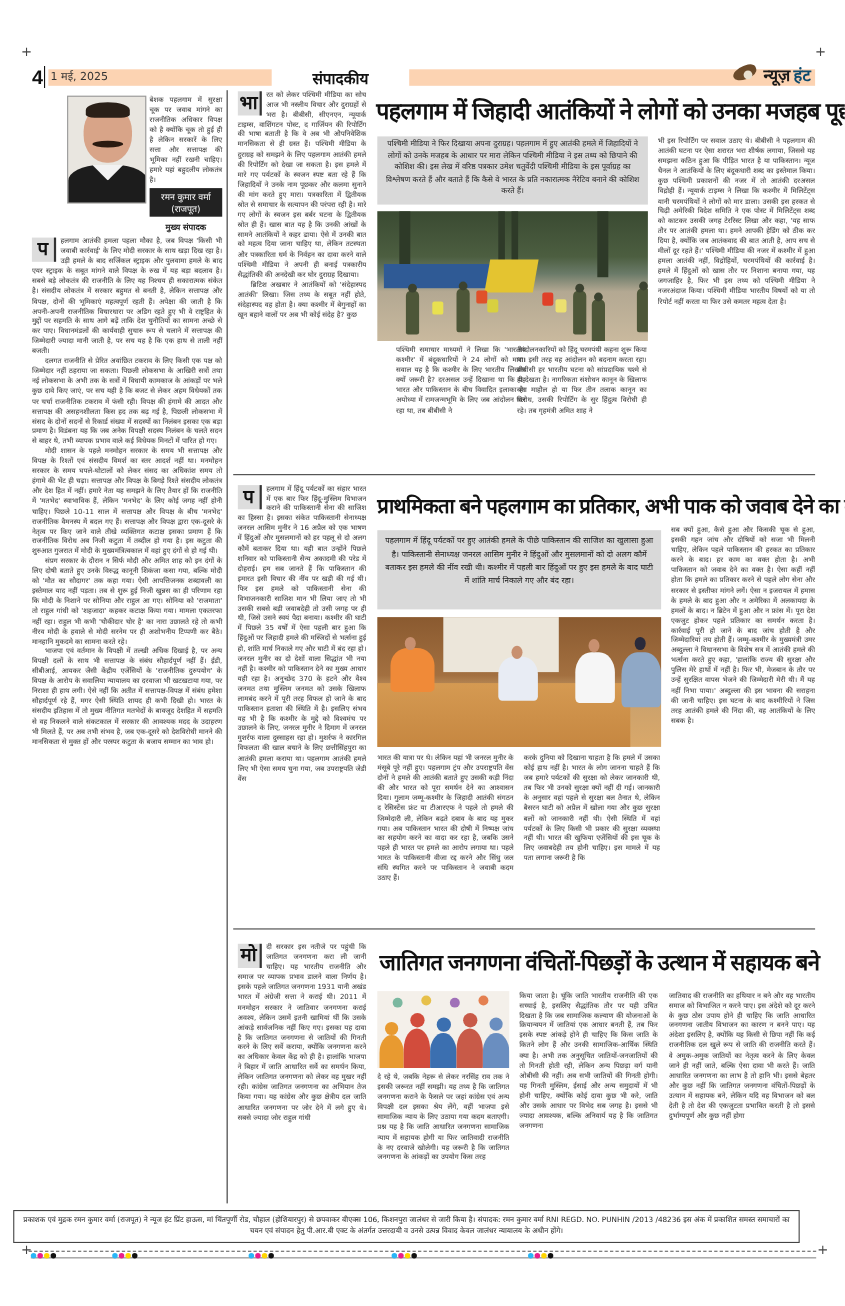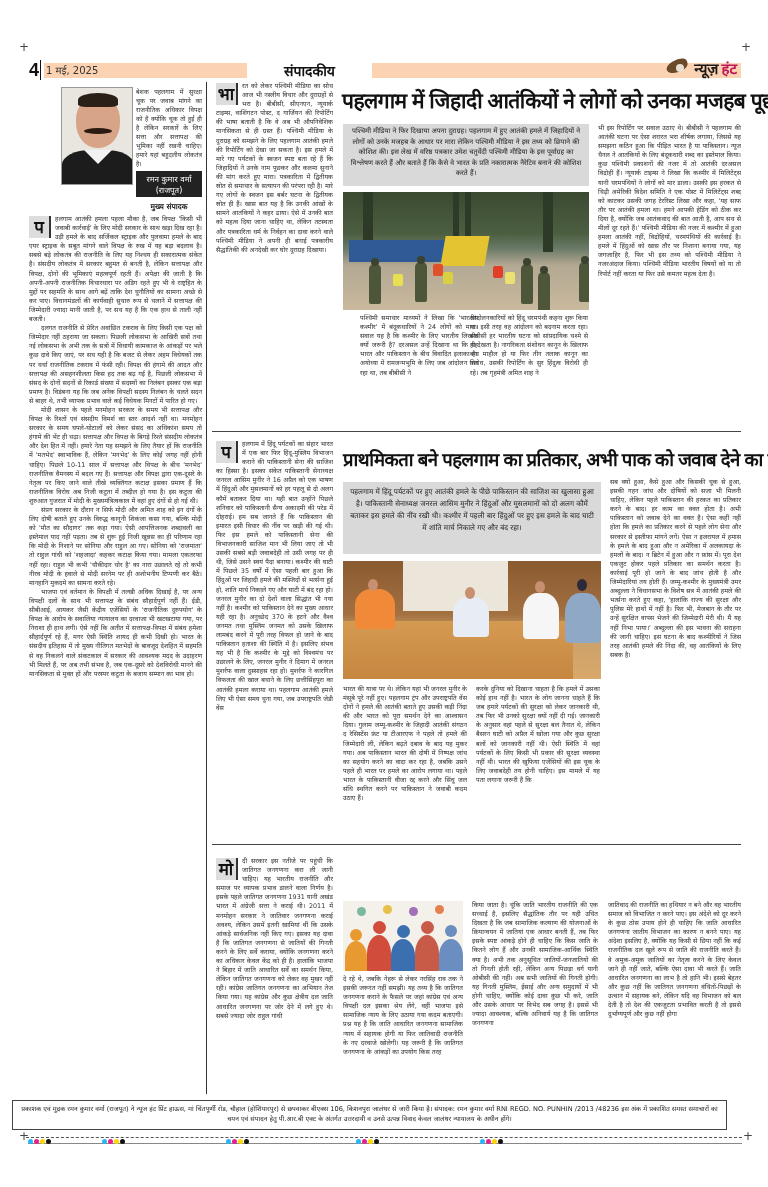--- a/index.html
+++ b/index.html
@@ -9,21 +9,21 @@
   .masthead { position: absolute; left: 0; top: 0; width: 712px; height: 20px; display: flex; align-items: center; }
   .page-num { font-family: "Liberation Sans", sans-serif; font-weight: bold; font-size: 18px; color: #111; width: 12px; border-right: 1.5px solid #111; height: 20px; line-height: 20px; padding-right: 2px; }
   .date-band { background: #fcd3b2; height: 15px; width: 203px; margin-left: 3px; font-size: 10px; line-height: 15px; padding-left: 2px; color: #333; }
   .section-name { width: 125px; text-align: center; font-size: 14px; font-weight: bold; color: #111; }
   .right-band { background: #fcd3b2; height: 15px; flex: 1; display: flex; justify-content: flex-end; align-items: center; padding-right: 4px; }
   .logo { display: flex; align-items: flex-end; font-weight: bold; font-size: 15px; position: relative; top: -3px; }
   .logo .bird { width: 30px; height: 22px; position: relative; margin-right: 2px; }
   .logo .bird::before { content: ""; position: absolute; left: 4px; top: 4px; width: 22px; height: 12px; background: #6b4a2a; border-radius: 60% 40% 50% 50%; transform: rotate(-20deg); }
   .logo .bird::after { content: ""; position: absolute; left: 14px; top: 8px; width: 8px; height: 8px; background: #e8e0d0; border-radius: 50%; }
   .logo .l1 { color: #1a1a1a; }
-  .logo .l2 { color: #be185d; margin-left: 3px; }
+  .logo .l2 { color: #0c4a6e; margin-left: 3px; }
 
   .col-left { position: absolute; left: 0; top: 22px; width: 178px; height: 1012px; border-right: 1px solid #333; padding-right: 4px; }
   .headline-left { font-weight: bold; font-size: 15px; line-height: 21px; color: #111; margin-top: 2px; }
   .author-box { display: flex; margin-top: 5px; padding-left: 32px; }
   .photo { width: 72px; height: 98px; background: #e9e6e0; border: 1px solid #999; position: relative; overflow: hidden; }
   .photo .face { position: absolute; left: 14px; top: 8px; width: 44px; height: 52px; background: #d8a488; border-radius: 45% 45% 48% 48%; }
   .photo .hair { position: absolute; left: 16px; top: 5px; width: 40px; height: 14px; background: #2a2018; border-radius: 50% 50% 20% 20%; }
   .photo .mustache { position: absolute; left: 22px; top: 40px; width: 28px; height: 6px; background: #2a1a10; border-radius: 50%; }
   .photo .shirt { position: absolute; left: 0; top: 62px; width: 72px; height: 36px; background: #1c1c1c; border-radius: 40% 40% 0 0; }
   .photo .collar { position: absolute; left: 22px; top: 62px; width: 28px; height: 14px; background: #f2f2f2; clip-path: polygon(0 0, 100% 0, 50% 100%); }
@@ -113,20 +113,21 @@
       <p class="indent">मोदी शासन के पहले मनमोहन सरकार के समय भी सत्तापक्ष और विपक्ष के रिश्तों एवं संसदीय विमर्श का स्तर आदर्श नहीं था। मनमोहन सरकार के समय घपले-घोटालों को लेकर संसद का अधिकांश समय तो हंगामे की भेंट ही चढ़ा। सत्तापक्ष और विपक्ष के बिगड़े रिश्ते संसदीय लोकतंत्र और देश हित में नहीं। हमारे नेता यह समझने के लिए तैयार हों कि राजनीति में 'मतभेद' स्वाभाविक हैं, लेकिन 'मनभेद' के लिए कोई जगह नहीं होनी चाहिए। पिछले 10-11 साल में सत्तापक्ष और विपक्ष के बीच 'मनभेद' राजनीतिक वैमनस्य में बदल गए हैं। सत्तापक्ष और विपक्ष द्वारा एक-दूसरे के नेतृत्व पर किए जाने वाले तीखे व्यक्तिगत कटाक्ष इसका प्रमाण हैं कि राजनीतिक विरोध अब निजी कटुता में तब्दील हो गया है। इस कटुता की शुरुआत गुजरात में मोदी के मुख्यमंत्रित्वकाल में वहां हुए दंगों से हो गई थी।</p>
       <p class="indent">संप्रग सरकार के दौरान न सिर्फ मोदी और अमित शाह को इन दंगों के लिए दोषी बताते हुए उनके विरुद्ध कानूनी शिकंजा कसा गया, बल्कि मोदी को 'मौत का सौदागर' तक कहा गया। ऐसी आपत्तिजनक शब्दावली का इस्तेमाल याद नहीं पड़ता। तब से शुरू हुई निजी खुन्नस का ही परिणाम रहा कि मोदी के निशाने पर सोनिया और राहुल आ गए। सोनिया को 'राजमाता' तो राहुल गांधी को 'शहजादा' कहकर कटाक्ष किया गया। मामला एकतरफा नहीं रहा। राहुल भी कभी 'चौकीदार चोर है' का नारा उछालते रहे तो कभी नीरव मोदी के हवाले से मोदी सरनेम पर ही अशोभनीय टिप्पणी कर बैठे। मानहानि मुकदमे का सामना करते रहे।</p>
       <p class="indent">भाजपा एवं वर्तमान के विपक्षी में तल्खी अधिक दिखाई है, पर अन्य विपक्षी दलों के साथ भी सत्तापक्ष के संबंध सौहार्दपूर्ण नहीं हैं। ईडी, सीबीआई, आयकर जैसी केंद्रीय एजेंसियों के 'राजनीतिक दुरुपयोग' के विपक्ष के आरोप के सवालिया न्यायालय का दरवाजा भी खटखटाया गया, पर निराशा ही हाथ लगी। ऐसे नहीं कि अतीत में सत्तापक्ष-विपक्ष में संबंध हमेशा सौहार्दपूर्ण रहे हैं, मगर ऐसी स्थिति शायद ही कभी दिखी हो। भारत के संसदीय इतिहास में तो मुख्य नीतिगत मतभेदों के बावजूद देशहित में सहमति से वह निकलने वाले संकटकाल में सरकार की आवश्यक मदद के उदाहरण भी मिलते हैं, पर अब तभी संभव है, जब एक-दूसरे को देशविरोधी मानने की मानसिकता से मुक्त हों और परस्पर कटुता के बजाय सम्मान का भाव हो।</p>
     </div>
   </div>
 
   <div class="art art1">
     <div class="col body-text" style="left:4px; top:0; width:117px; height:345px; overflow:hidden;">
       <span class="dropcap">भा</span>
       <p>रत को लेकर पश्चिमी मीडिया का सोच आज भी नस्लीय विचार और दुराग्रहों से भरा है। बीबीसी, सीएनएन, न्यूयार्क टाइम्स, वाशिंगटन पोस्ट, द गार्जियन की रिपोर्टिंग की भाषा बताती है कि वे अब भी औपनिवेशिक मानसिकता से ही ग्रस्त हैं। पश्चिमी मीडिया के दुराग्रह को समझने के लिए पहलगाम आतंकी हमले की रिपोर्टिंग को देखा जा सकता है। इस हमले में मारे गए पर्यटकों के स्वजन स्पष्ट बता रहे हैं कि जिहादियों ने उनके नाम पूछकर और कलमा सुनाने की मांग करते हुए मारा। पत्रकारिता में द्वितीयक स्रोत से समाचार के सत्यापन की परंपरा रही है। मारे गए लोगों के स्वजन इस बर्बर घटना के द्वितीयक स्रोत ही हैं। खास बात यह है कि उनकी आंखों के सामने आतंकियों ने कहर ढाया। ऐसे में उनकी बात को महत्व दिया जाना चाहिए था, लेकिन तटस्थता और पत्रकारिता धर्म के निर्वहन का दावा करने वाले पश्चिमी मीडिया ने अपनी ही बनाई पत्रकारीय सैद्धांतिकी की अनदेखी कर घोर दुराग्रह दिखाया।</p>
+      <p class="indent">ब्रिटिश अखबार ने आतंकियों को 'संदेहास्पद आतंकी' लिखा। जिस तथ्य के सबूत नहीं होते, संदेहास्पद वह होता है। क्या कश्मीर में बेगुनाहों का खून बहाने वालों पर अब भी कोई संदेह है? कुछ</p>
     </div>
     <div class="big-head" style="left:130px; top:4px; font-size:21px;">पहलगाम में जिहादी आतंकियों ने लोगों को उनका मजहब पूछकर मारा</div>
     <div class="summary" style="left:131px; top:42px; width:246px; height:62px; font-size:6.9px; line-height:10.5px; padding:2px 4px;">पश्चिमी मीडिया ने फिर दिखाया अपना दुराग्रह। पहलगाम में हुए आतंकी हमले में जिहादियों ने लोगों को उनके मजहब के आधार पर मारा लेकिन पश्चिमी मीडिया ने इस तथ्य को छिपाने की कोशिश की। इस लेख में वरिष्ठ पत्रकार उमेश चतुर्वेदी पश्चिमी मीडिया के इस पूर्वाग्रह का विश्लेषण करते हैं और बताते हैं कि कैसे वे भारत के प्रति नकारात्मक नैरेटिव बनाने की कोशिश करते हैं।</div>
     <div class="img img-soldiers" style="left:131px; top:110px; width:246px; height:118px;">
       <div class="tree" style="left:20px;"></div>
         <div class="tree" style="left:110px; width:6px;"></div>
         <div class="tree" style="left:122px; width:6px;"></div>
         <div class="tree" style="left:200px;"></div>
       <div class="tent"></div>
         <div class="tent2"></div>
@@ -168,20 +169,21 @@
     <div class="col body-text" style="left:131px; top:245px; width:124px; height:155px; overflow:hidden;">भारत की यात्रा पर थे। लेकिन यहां भी जनरल मुनीर के मंसूबे पूरे नहीं हुए। पहलगाम ट्रंप और उपराष्ट्रपति वेंस दोनों ने हमले की आतंकी बताते हुए उसकी कड़ी निंदा की और भारत को पूरा समर्थन देने का आश्वासन दिया। गुलाम जम्मू-कश्मीर के जिहादी आतंकी संगठन द रेसिस्टेंस फ्रंट या टीआरएफ ने पहले तो हमले की जिम्मेदारी ली, लेकिन बढ़ते दबाव के बाद यह मुकर गया। अब पाकिस्तान भारत की दोषी में निष्पक्ष जांच का सहयोग करने का वादा कर रहा है, जबकि उसने पहले ही भारत पर हमले का आरोप लगाया था। पहले भारत के पाकिस्तानी वीजा रद्द करने और सिंधु जल संधि स्थगित करने पर पाकिस्तान ने जवाबी कदम उठाए हैं।</div>
     <div class="col body-text" style="left:264px; top:245px; width:124px; height:155px; overflow:hidden;">करके दुनिया को दिखाना चाहता है कि हमले में उसका कोई हाथ नहीं है। भारत के लोग जानना चाहते हैं कि जब हमारे पर्यटकों की सुरक्षा को लेकर जानकारी थी, तब फिर भी उनको सुरक्षा क्यों नहीं दी गई। जानकारी के अनुसार वहां पहले से सुरक्षा बल तैनात थे, लेकिन बैसरन घाटी को अप्रैल में खोला गया और कुछ सुरक्षा बलों को जानकारी नहीं थी। ऐसी स्थिति में वहां पर्यटकों के लिए किसी भी प्रकार की सुरक्षा व्यवस्था नहीं थी। भारत की खुफिया एजेंसियों की इस चूक के लिए जवाबदेही तय होनी चाहिए। इस मामले में यह पता लगाना जरूरी है कि</div>
     <div class="col body-text" style="left:398px; top:38px; width:131px; height:362px; overflow:hidden;">सब क्यों हुआ, कैसे हुआ और किसकी चूक से हुआ, इसकी गहन जांच और दोषियों को सजा भी मिलनी चाहिए, लेकिन पहले पाकिस्तान की हरकत का प्रतिकार करने के बाद। हर काम का वक्त होता है। अभी पाकिस्तान को जवाब देने का वक्त है। ऐसा कहीं नहीं होता कि हमले का प्रतिकार करने से पहले लोग सेना और सरकार से इस्तीफा मांगने लगें। ऐसा न इजरायल में हमास के हमले के बाद हुआ और न अमेरिका में अलकायदा के हमलों के बाद। न ब्रिटेन में हुआ और न फ्रांस में। पूरा देश एकजुट होकर पहले प्रतिकार का समर्थन करता है। कार्रवाई पूरी हो जाने के बाद जांच होती है और जिम्मेदारियां तय होती हैं। जम्मू-कश्मीर के मुख्यमंत्री उमर अब्दुल्ला ने विधानसभा के विशेष सत्र में आतंकी हमले की भर्त्सना करते हुए कहा, 'हालांकि राज्य की सुरक्षा और पुलिस मेरे हाथों में नहीं है। फिर भी, मेजबान के तौर पर उन्हें सुरक्षित वापस भेजने की जिम्मेदारी मेरी थी। मैं यह नहीं निभा पाया।' अब्दुल्ला की इस भावना की सराहना की जानी चाहिए। इस घटना के बाद कश्मीरियों ने जिस तरह आतंकी हमले की निंदा की, वह आतंकियों के लिए सबक है।</div>
   </div>
 
   <div class="art art3">
     <div class="col body-text" style="left:4px; top:2px; width:117px; height:238px; overflow:hidden;">
       <span class="dropcap">मो</span>
       <p>दी सरकार इस नतीजे पर पहुंची कि जातिगत जनगणना करा ली जानी चाहिए। यह भारतीय राजनीति और समाज पर व्यापक प्रभाव डालने वाला निर्णय है। इसके पहले जातिगत जनगणना 1931 यानी अखंड भारत में अंग्रेजी सत्ता ने कराई थी। 2011 में मनमोहन सरकार ने जातिवार जनगणना कराई अवश्य, लेकिन उसमें इतनी खामियां थीं कि उसके आंकड़े सार्वजनिक नहीं किए गए। इसका यह दावा है कि जातिगत जनगणना से जातियों की गिनती करने के लिए सर्वे कराया, क्योंकि जनगणना करने का अधिकार केवल केंद्र को ही है। हालांकि भाजपा ने बिहार में जाति आधारित सर्वे का समर्थन किया, लेकिन जातिगत जनगणना को लेकर वह मुखर नहीं रही। कांग्रेस जातिगत जनगणना का अभियान तेज किया गया। यह कांग्रेस और कुछ क्षेत्रीय दल जाति आधारित जनगणना पर जोर देने में लगे हुए थे। सबसे ज्यादा जोर राहुल गांधी</p>
     </div>
+    <div class="big-head" style="left:133px; top:6px; font-size:20px;">जातिगत जनगणना वंचितों-पिछड़ों के उत्थान में सहायक बने</div>
     <div class="img img-crowd" style="left:131px; top:46px; width:120px; height:70px;">
       <div class="fig" style="left:2px; top:40px; width:22px; height:32px; background:#e89a30;"></div>
       <div class="hd" style="left:7px; top:28px; width:12px; height:12px; background:#e89a30;"></div>
       <div class="fig" style="left:24px; top:34px; width:24px; height:38px; background:#d24c3c;"></div>
       <div class="hd" style="left:30px; top:20px; width:13px; height:13px; background:#d24c3c;"></div>
       <div class="fig" style="left:48px; top:38px; width:24px; height:34px; background:#3b6fb0;"></div>
       <div class="hd" style="left:54px; top:24px; width:13px; height:13px; background:#3b6fb0;"></div>
       <div class="fig" style="left:72px; top:34px; width:24px; height:38px; background:#c85a48;"></div>
       <div class="hd" style="left:78px; top:20px; width:13px; height:13px; background:#c85a48;"></div>
       <div class="fig" style="left:96px; top:38px; width:24px; height:34px; background:#6a8ec0;"></div>

